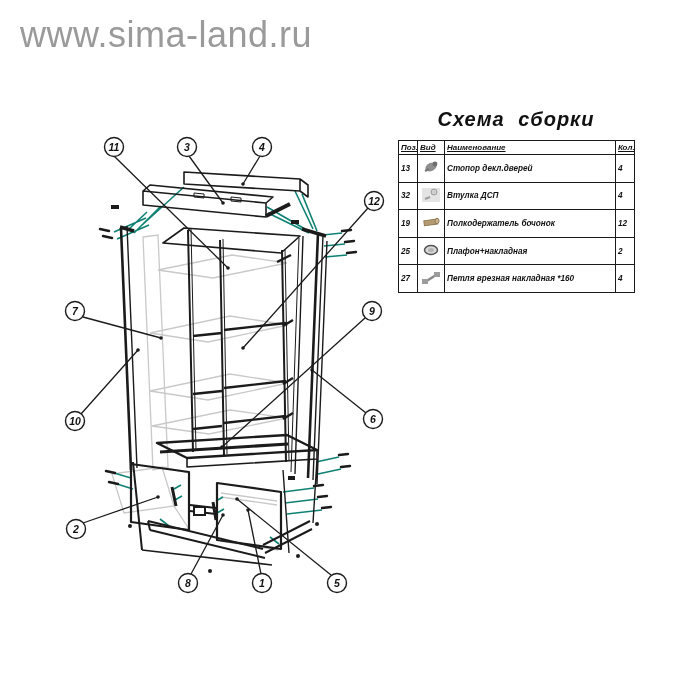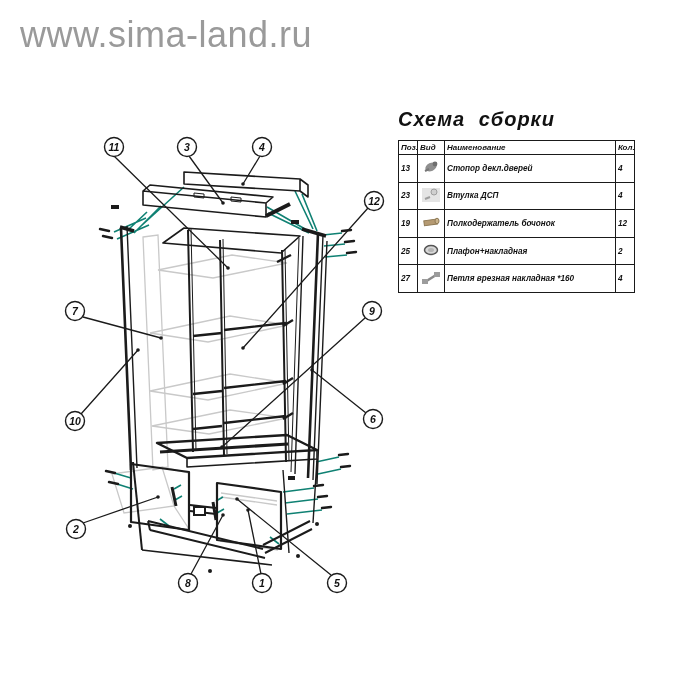--- a/index.html
+++ b/index.html
@@ -1,28 +1,28 @@
 <!DOCTYPE html>
 <html><head>
 <meta charset="utf-8">
 <style>
   html,body{margin:0;padding:0;background:#fff;}
   .canvas{position:relative;width:700px;height:700px;background:#ffffff;overflow:hidden;
           font-family:"Liberation Sans",sans-serif;}
   .watermark{position:absolute;left:20px;top:14px;font-size:36px;color:#9a9a9a;
              letter-spacing:0.5px;}
-  .diagram-title{position:absolute;left:398px;top:108px;width:236px;
+  .diagram-title{position:absolute;left:398px;top:108px;width:236px;text-align:center;
                  font:italic 700 20px "Liberation Sans",sans-serif;color:#111;
                  letter-spacing:1px;word-spacing:7px;}
   table.parts{position:absolute;left:398px;top:140px;border-collapse:collapse;
               table-layout:fixed;width:236px;color:#111;
               font:italic 700 8.2px "Liberation Sans",sans-serif;}
   table.parts th,table.parts td{border:1.2px solid #1a1a1a;padding:0 2px;
               overflow:hidden;white-space:nowrap;text-align:left;vertical-align:middle;}
-  table.parts th{height:13px;font:italic 700 8px "Liberation Sans",sans-serif;}
+  table.parts th{height:13px;font:italic 700 8px "Liberation Sans",sans-serif;text-decoration:underline;}
   table.parts tr.data{height:27.6px;margin-top:35px;}
   td.icon-cell{text-align:center;padding:0;}
   svg.draw{position:absolute;left:0;top:0;}
   svg text.co{font:italic 700 10.5px "Liberation Sans",sans-serif;fill:#111;
               text-anchor:middle;}
 </style>
 </head>
 <body>
 
 <div class="canvas">
@@ -183,21 +183,21 @@
       <td class="icon-cell">
         <svg width="22" height="18">
           <ellipse cx="11" cy="9" rx="6" ry="4" fill="#8f8f8f" transform="rotate(-25 11 9)"></ellipse>
           <circle cx="15" cy="6" r="2.4" fill="#6e6e6e"></circle>
               <path d="M5,13 L9,11" stroke="#777" stroke-width="2" fill="none"></path>
         </svg></td>
       <td>Стопор декл.дверей</td>
       <td>4</td>
     </tr>
     <tr class="data">
-      <td>23</td>
+      <td>32</td>
       <td class="icon-cell">
         <svg width="22" height="18">
           <rect x="2" y="2" width="18" height="14" fill="#e4e4e4"></rect>
           <circle cx="14" cy="6" r="3" fill="#cfcfcf" stroke="#9e9e9e"></circle>
           <path d="M5,13 l5,-2" stroke="#9e9e9e" stroke-width="2" fill="none"></path>
         </svg></td>
       <td>Втулка  ДСП</td>
       <td>4</td>
     </tr>
     <tr class="data">

